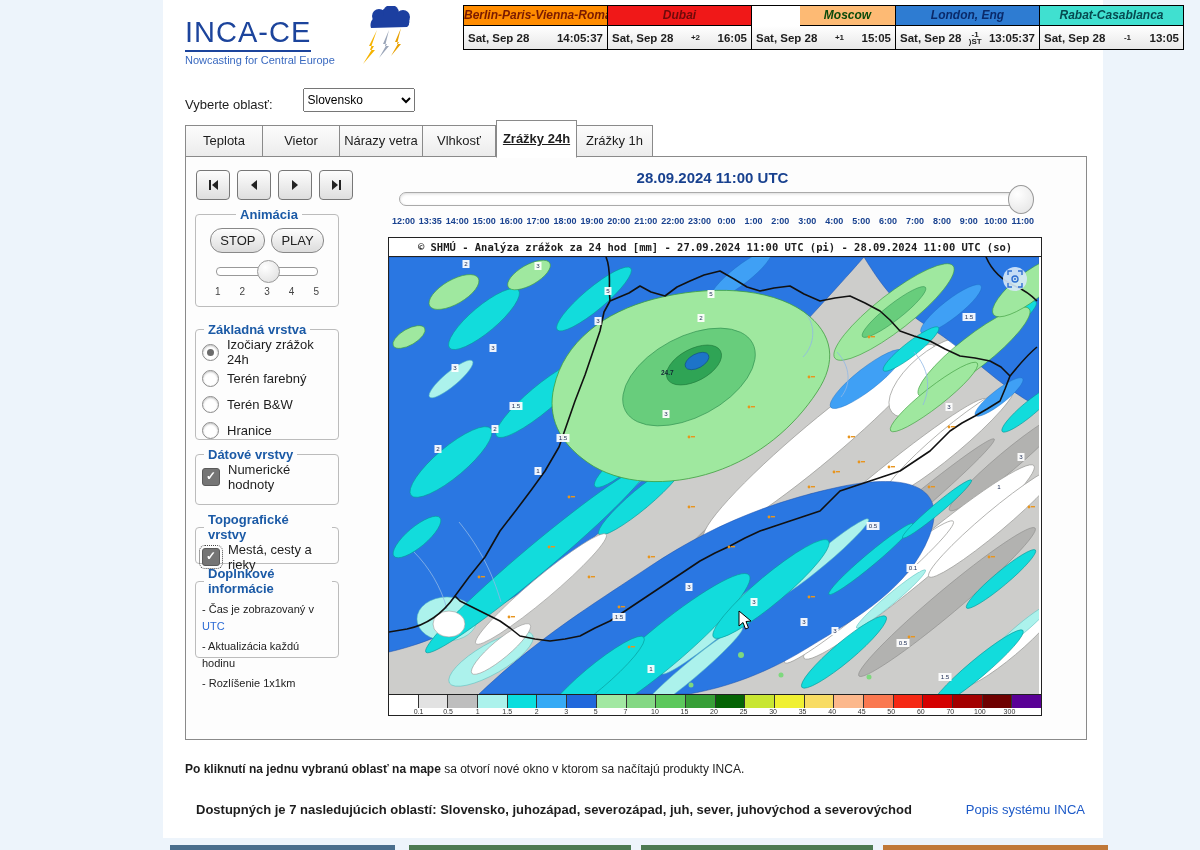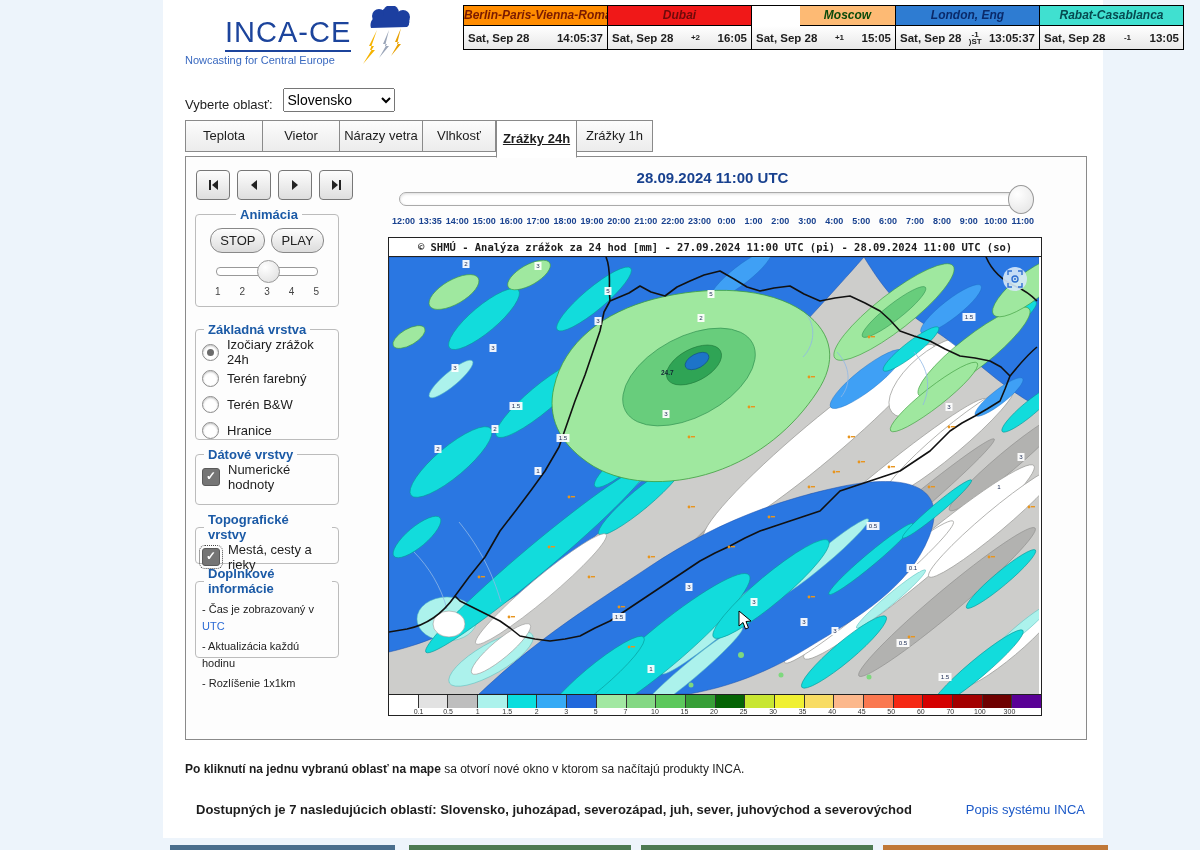--- a/index.html
+++ b/index.html
@@ -14,30 +14,30 @@
   .clock-head{height:19px;line-height:19px;text-align:center;font-size:12px;font-weight:bold;
               font-style:italic;border-bottom:1px solid #000;white-space:nowrap;overflow:hidden;}
   .clock-body{height:23px;display:flex;align-items:center;justify-content:space-between;
               padding:0 4px;font-size:11.5px;font-weight:bold;background:linear-gradient(#ffffff,#e8e8e8);}
   .clock-off{display:inline-flex;flex-direction:column;align-items:center;line-height:7px;
              font-size:8px;margin:0 1px;}
 
   
   .logo{position:absolute;left:185px;top:16px;width:210px;}
   .logo-title{font-size:29px;color:#1C449C;letter-spacing:1px;border-bottom:2px solid #1C449C;
-              display:inline-block;padding-bottom:1px;margin-left:40px;}
+              display:inline-block;padding-bottom:1px;}
   .logo-sub{font-size:11px;color:#3A6AC0;margin-top:2px;}
   .logo-art{position:absolute;left:168px;top:-10px;}
 
   
   .region-row{position:absolute;left:185px;top:88px;font-size:13px;display:flex;align-items:flex-end;gap:10px;}
-  .region-row select{width:112px;height:24px;font-size:14px;font-family:"Liberation Sans",sans-serif;}
-
-  
-  .tabbar{position:absolute;left:185px;top:120px;height:37px;display:flex;align-items:flex-start;z-index:3;}
+  .region-row select{width:112px;height:24px;font-size:12px;font-family:"Liberation Sans",sans-serif;margin-left:20px;}
+
+  
+  .tabbar{position:absolute;left:185px;top:120px;height:37px;display:flex;align-items:flex-end;z-index:3;}
   .tab{height:30px;line-height:30px;text-align:center;font-size:13px;border:1px solid #8a8a8a;
        border-left:none;background:linear-gradient(#fcfcfc,#ececec);cursor:pointer;}
   .tab:first-child{border-left:1px solid #8a8a8a;}
   .tab.active{height:36px;line-height:36px;background:#fff;font-weight:bold;border-left:1px solid #8a8a8a;
               border-bottom:1px solid #fff;margin-bottom:-1px;}
 
   
   .panel{position:absolute;left:185px;top:156px;width:900px;height:582px;border:1px solid #8a8a8a;
          background:#fdfdfd;z-index:1;}
 

